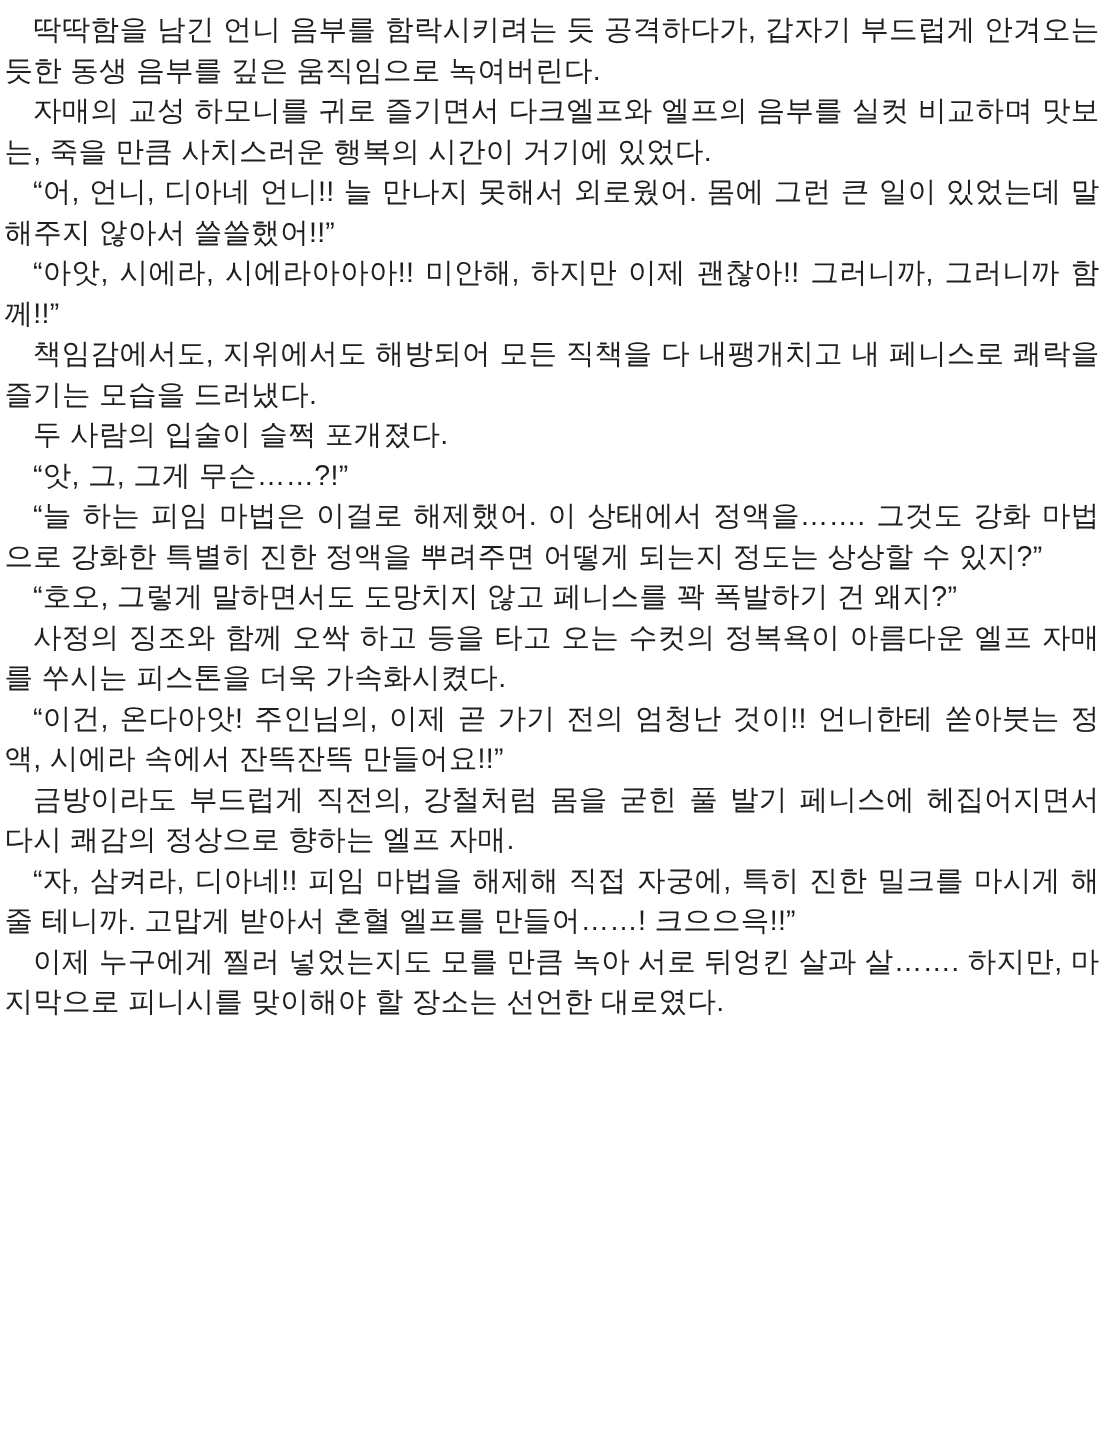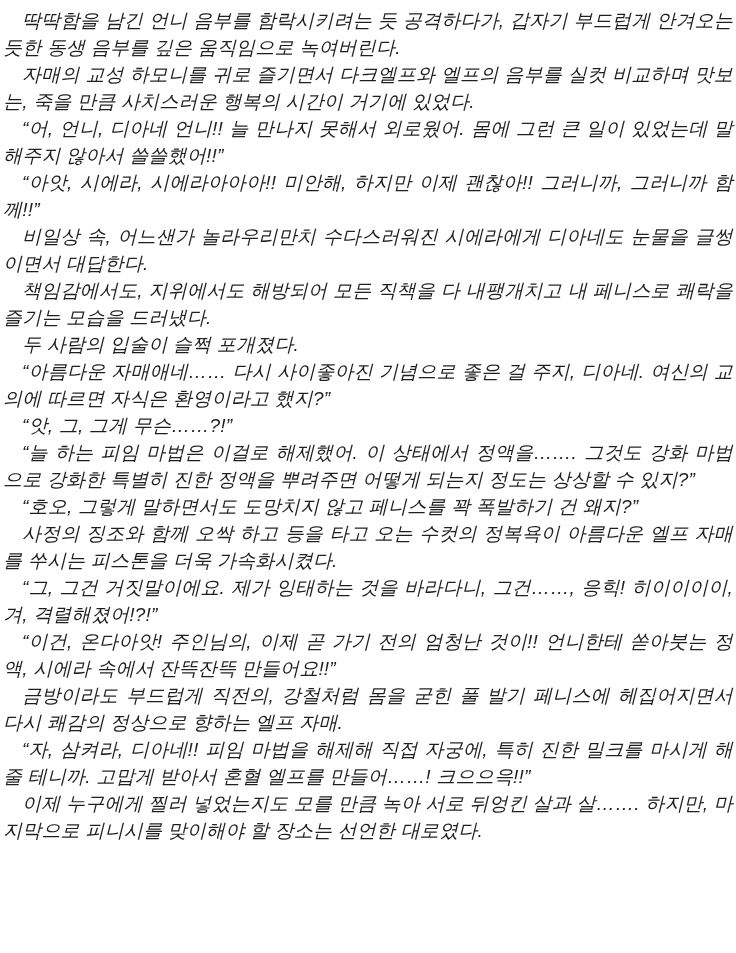--- a/index.html
+++ b/index.html
@@ -12,21 +12,20 @@
     height: 953px;
     overflow: hidden;
     font-family: "Liberation Sans", "DejaVu Sans", sans-serif;
   }
   .page {
     box-sizing: border-box;
     width: 736px;
     height: 773px;
     padding: 7px 3px 6px 3px;
     background: var(--page-bg, #ffffff);
-    font-style: italic;
   }
   .text-block {
     width: 100%;
   }
   .text-block p {
     margin: 0;
     padding: 0;
     font-size: 19px;
     line-height: 27px;
     color: var(--text-color, #1f1f1f);
@@ -38,27 +37,24 @@
 </style>
 </head>
 <body>
 
 <main class="page">
   <div class="text-block" id="text-block">
       <p>딱딱함을 남긴 언니 음부를 함락시키려는 듯 공격하다가, 갑자기 부드럽게 안겨오는 듯한 동생 음부를 깊은 움직임으로 녹여버린다.</p>
       <p>자매의 교성 하모니를 귀로 즐기면서 다크엘프와 엘프의 음부를 실컷 비교하며 맛보는, 죽을 만큼 사치스러운 행복의 시간이 거기에 있었다.</p>
       <p>“어, 언니, 디아네 언니!! 늘 만나지 못해서 외로웠어. 몸에 그런 큰 일이 있었는데 말해주지 않아서 쓸쓸했어!!”</p>
       <p>“아앗, 시에라, 시에라아아아!! 미안해, 하지만 이제 괜찮아!! 그러니까, 그러니까 함께!!”</p>
-      <p>비일상 속, 어느샌가 놀라우리만치 수다스러워진 시에라에게 디아네도 눈물을 글썽이면서 대답한다.</p>
       <p>책임감에서도, 지위에서도 해방되어 모든 직책을 다 내팽개치고 내 페니스로 쾌락을 즐기는 모습을 드러냈다.</p>
       <p>두 사람의 입술이 슬쩍 포개졌다.</p>
-      <p>“아름다운 자매애네…… 다시 사이좋아진 기념으로 좋은 걸 주지, 디아네. 여신의 교의에 따르면 자식은 환영이라고 했지?”</p>
       <p>“앗, 그, 그게 무슨……?!”</p>
       <p>“늘 하는 피임 마법은 이걸로 해제했어. 이 상태에서 정액을……. 그것도 강화 마법으로 강화한 특별히 진한 정액을 뿌려주면 어떻게 되는지 정도는 상상할 수 있지?”</p>
       <p>“호오, 그렇게 말하면서도 도망치지 않고 페니스를 꽉 폭발하기 건 왜지?”</p>
       <p>사정의 징조와 함께 오싹 하고 등을 타고 오는 수컷의 정복욕이 아름다운 엘프 자매를 쑤시는 피스톤을 더욱 가속화시켰다.</p>
-      <p>“그, 그건 거짓말이에요. 제가 잉태하는 것을 바라다니, 그건……, 응힉! 히이이이이, 겨, 격렬해졌어!?!”</p>
       <p>“이건, 온다아앗! 주인님의, 이제 곧 가기 전의 엄청난 것이!! 언니한테 쏟아붓는 정액, 시에라 속에서 잔뜩잔뜩 만들어요!!”</p>
       <p>금방이라도 부드럽게 직전의, 강철처럼 몸을 굳힌 풀 발기 페니스에 헤집어지면서 다시 쾌감의 정상으로 향하는 엘프 자매.</p>
       <p>“자, 삼켜라, 디아네!! 피임 마법을 해제해 직접 자궁에, 특히 진한 밀크를 마시게 해줄 테니까. 고맙게 받아서 혼혈 엘프를 만들어……! 크으으윽!!”</p>
       <p>이제 누구에게 찔러 넣었는지도 모를 만큼 녹아 서로 뒤엉킨 살과 살……. 하지만, 마지막으로 피니시를 맞이해야 할 장소는 선언한 대로였다.</p>
     </div>
 </main>
 
 </body></html>

